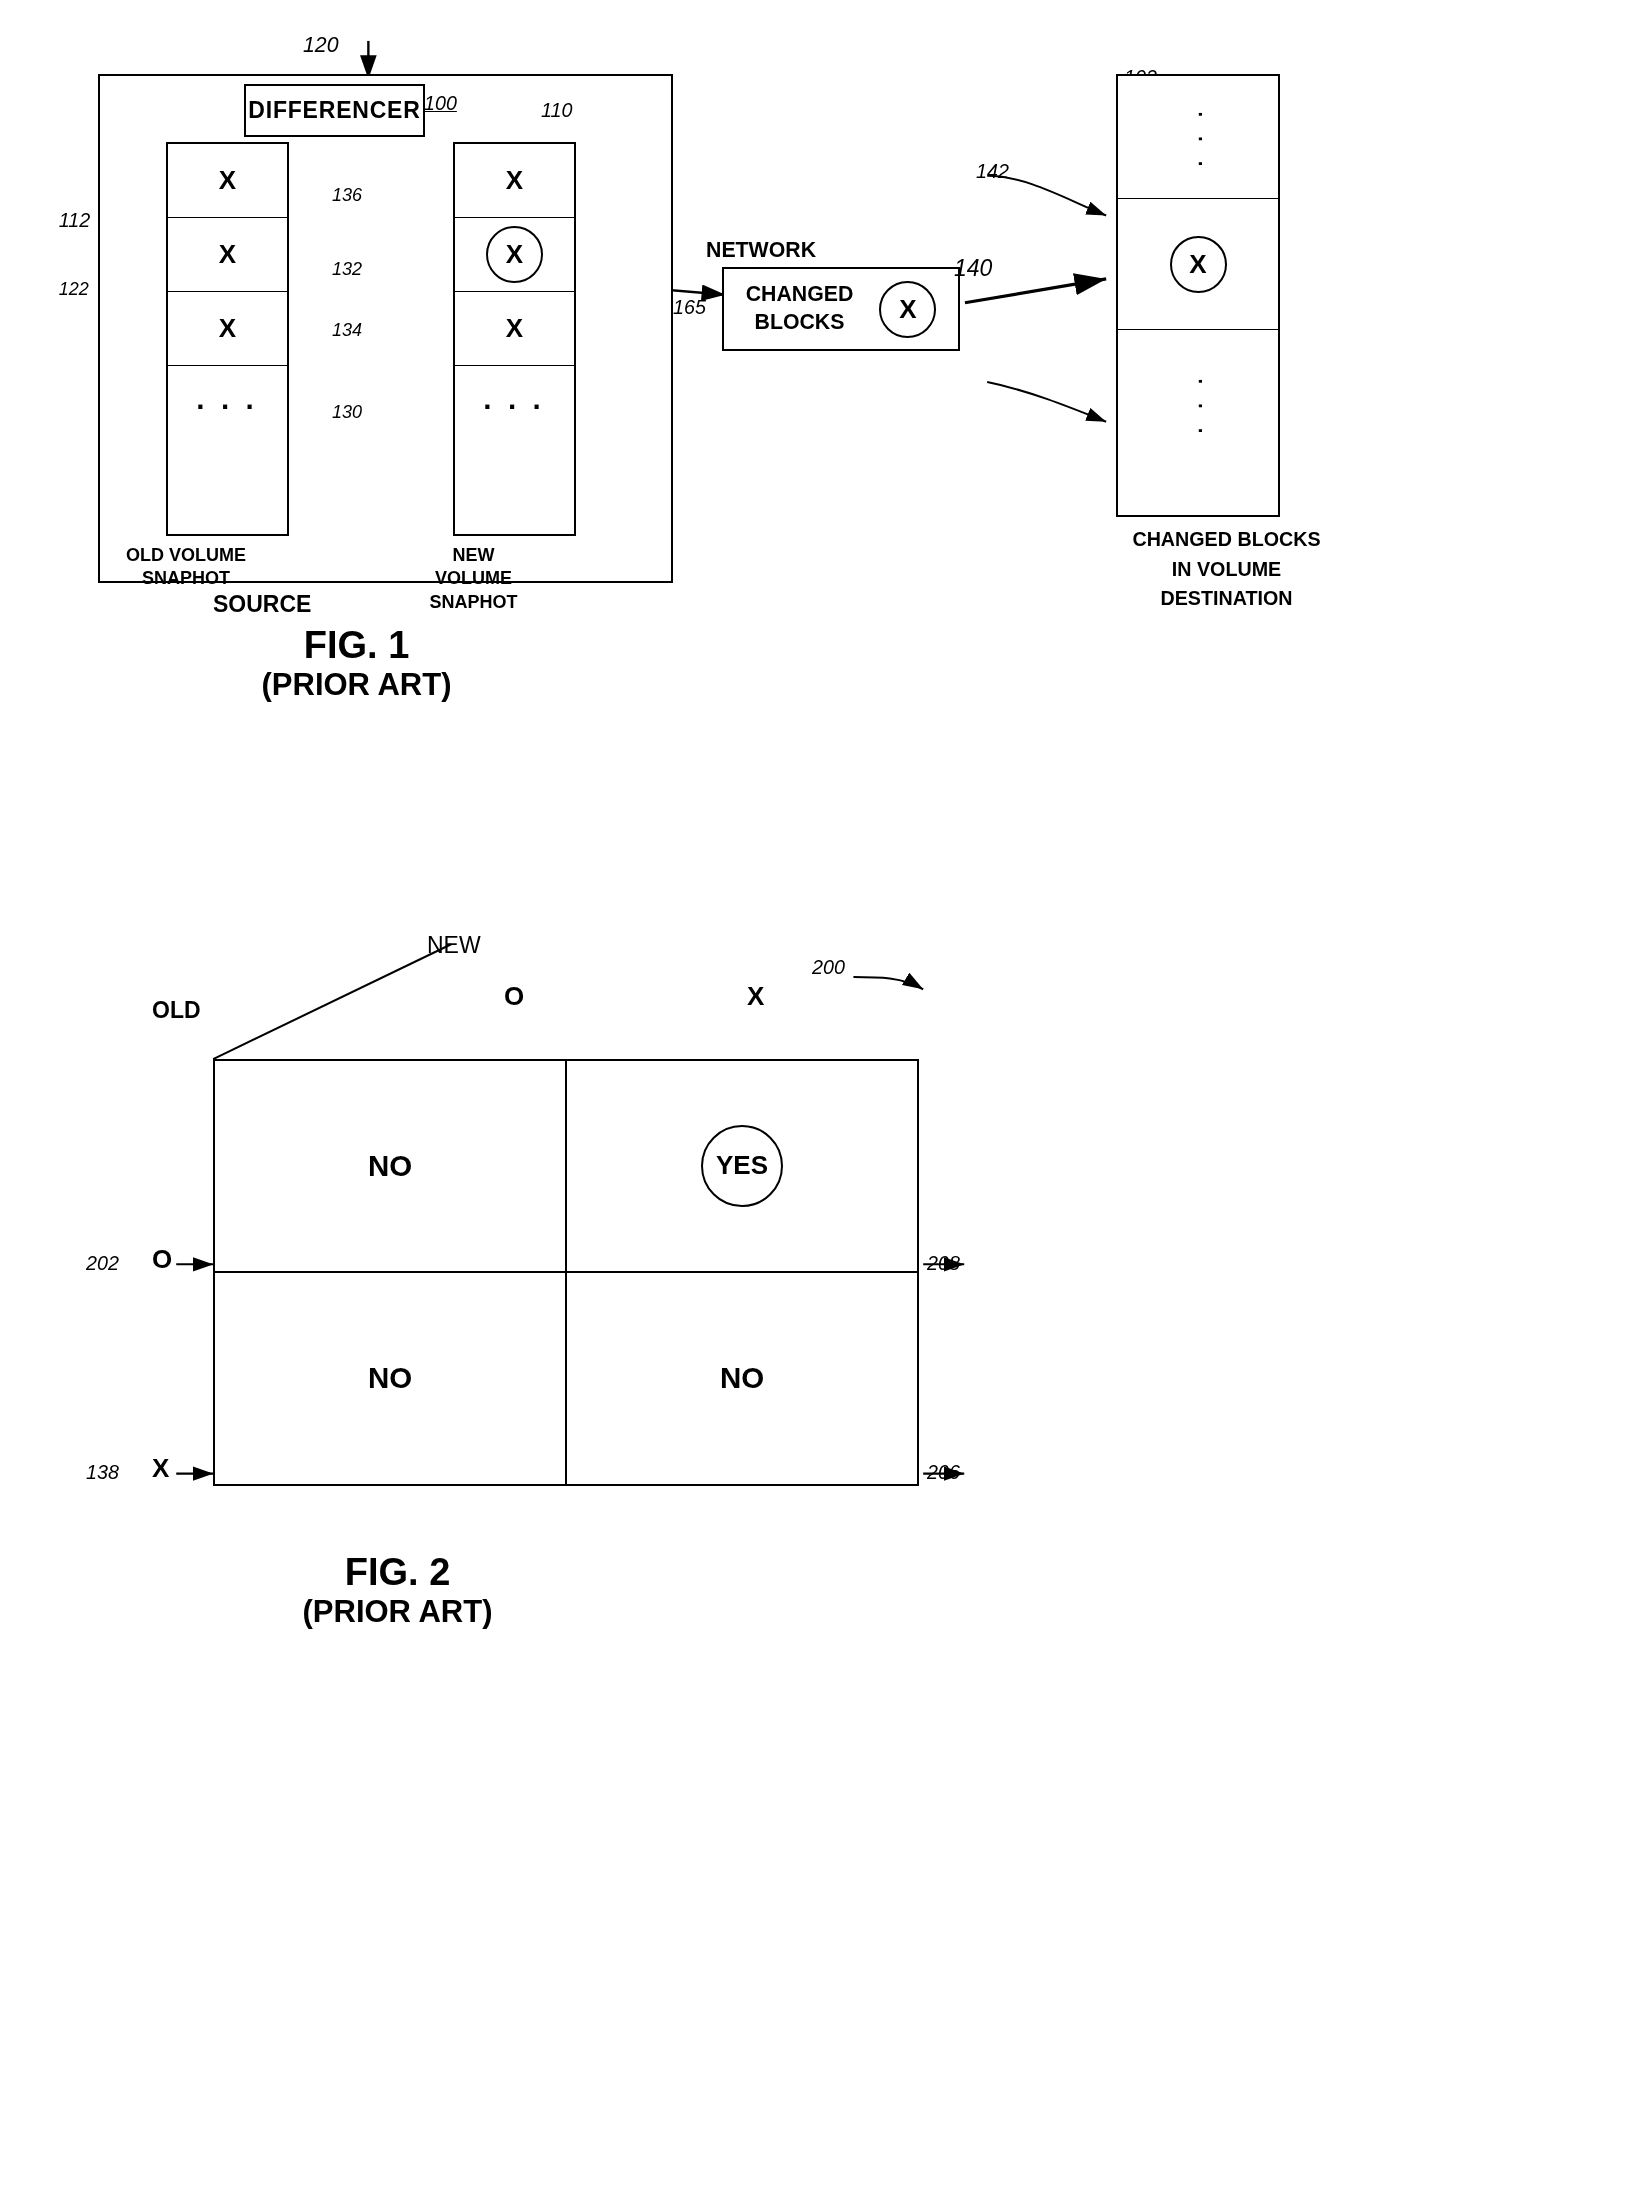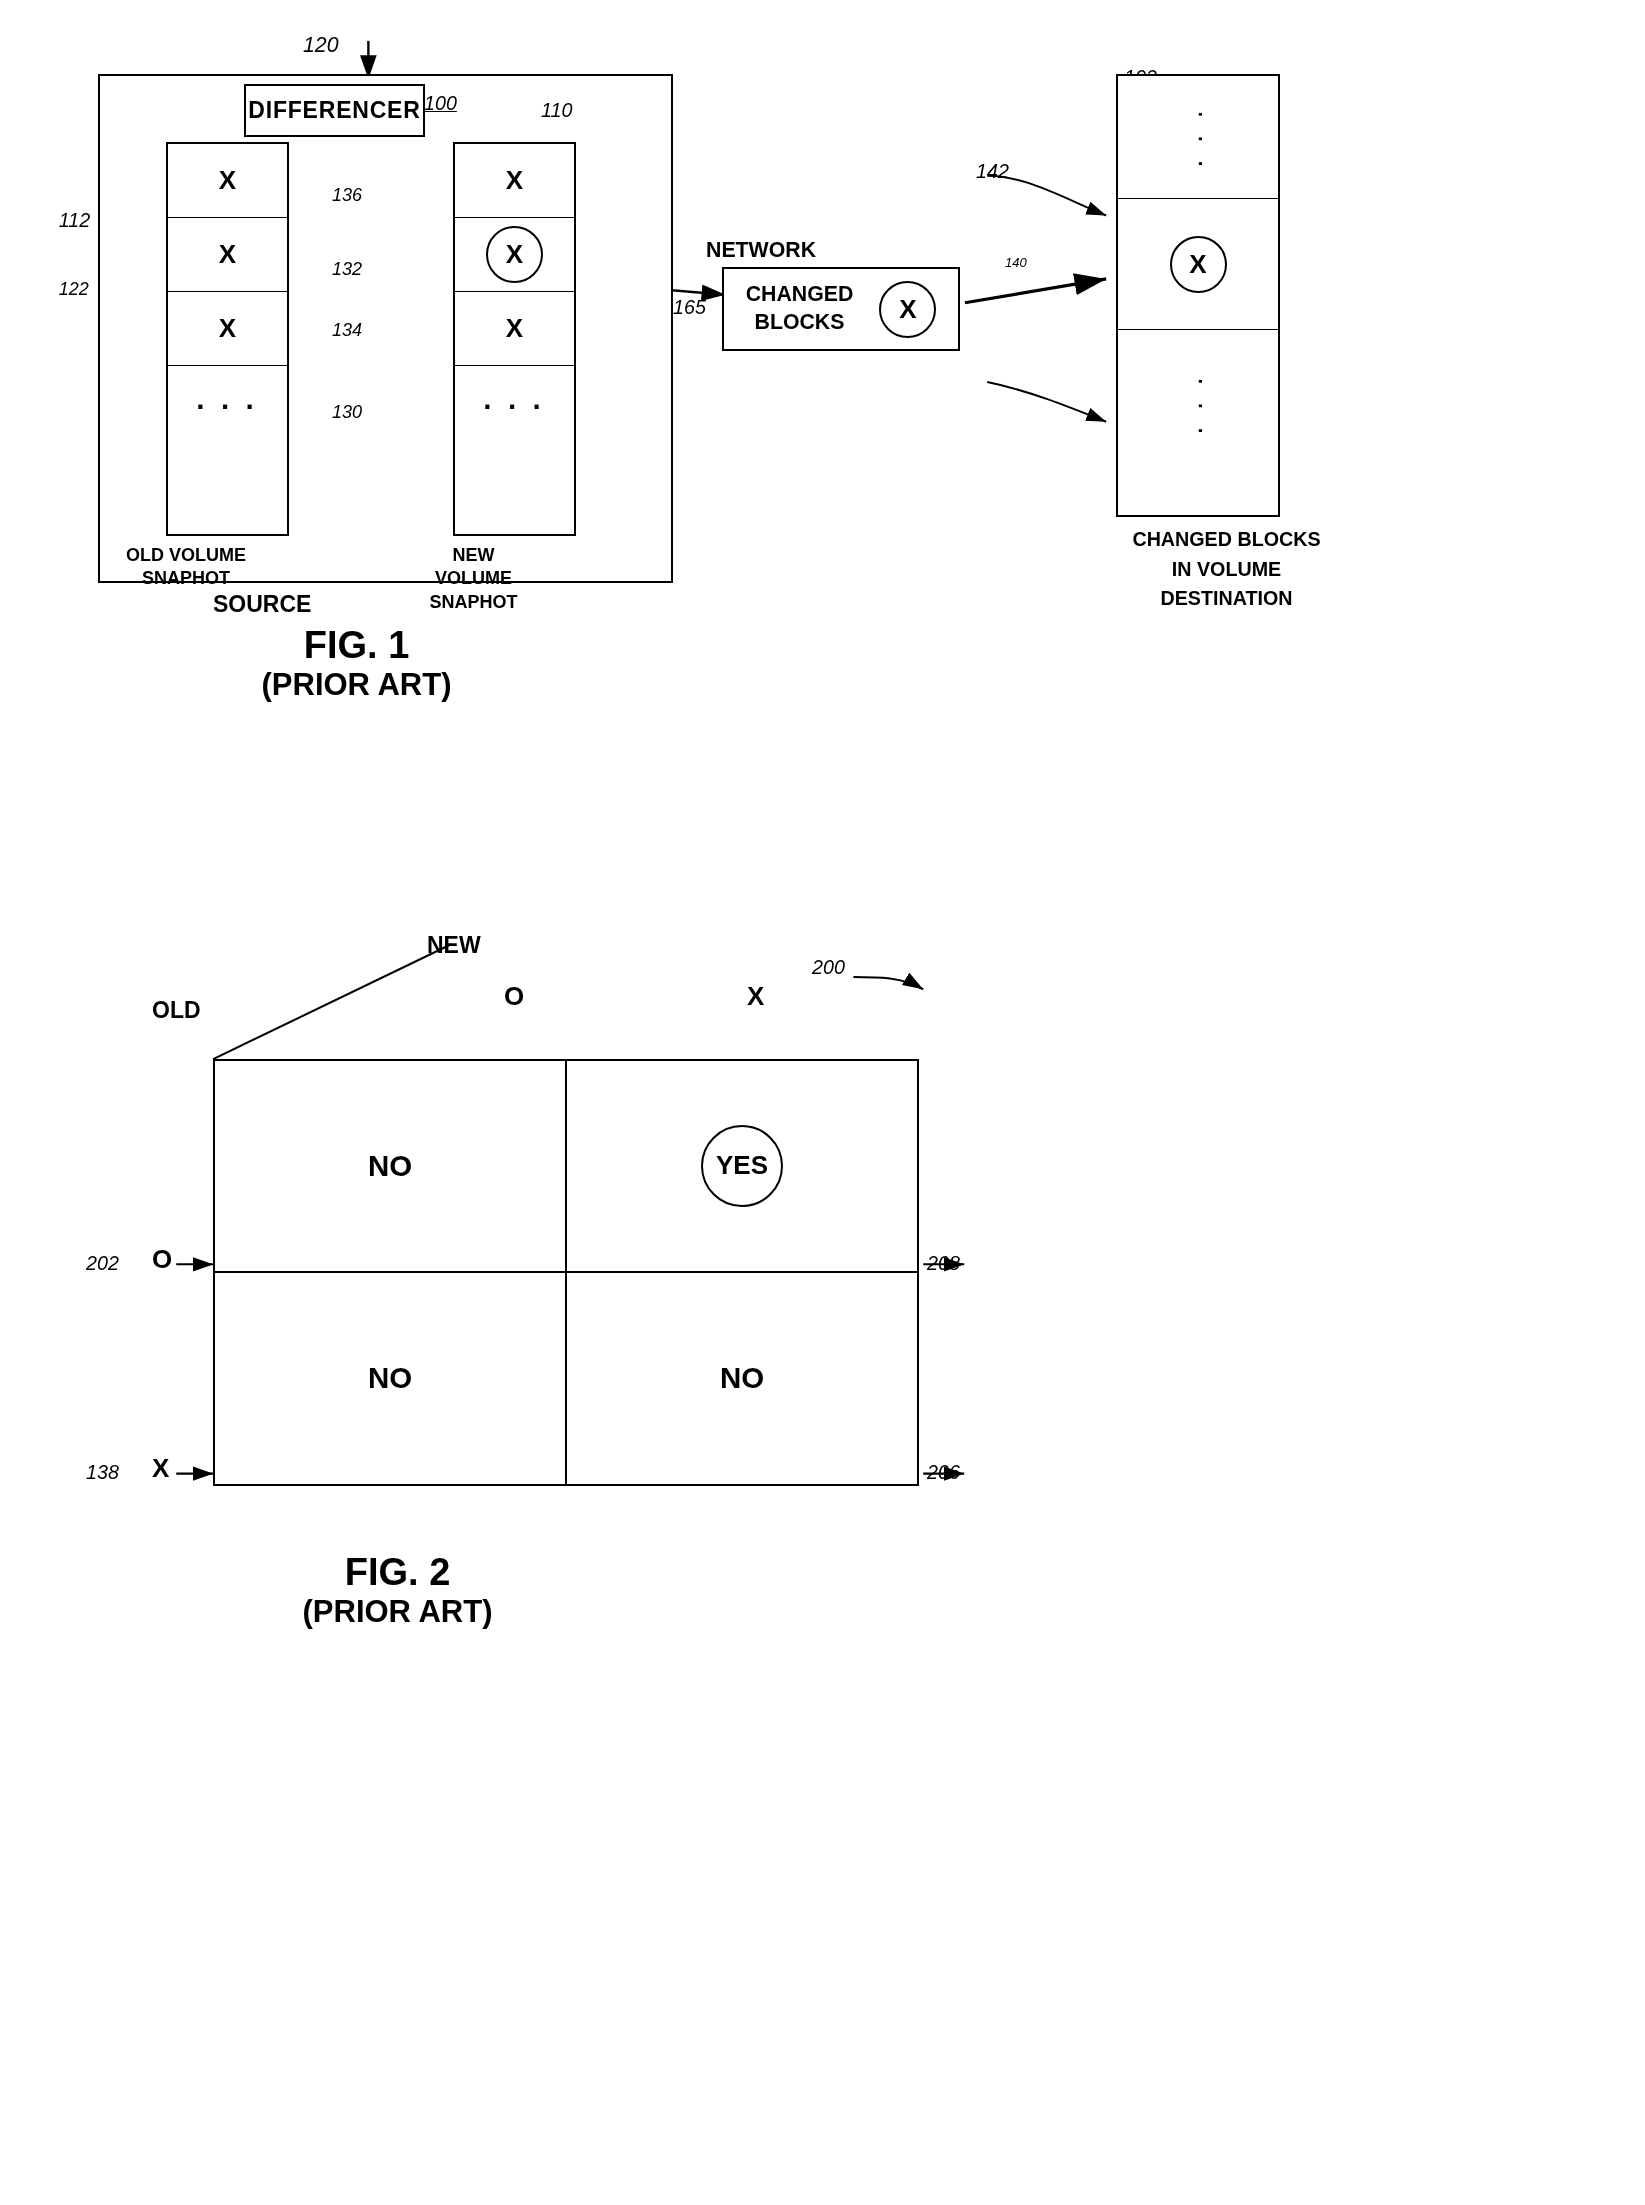--- a/index.html
+++ b/index.html
@@ -306,21 +306,21 @@
 
     <div style="position:absolute; left:673px; top:234px; width:238px; height:84px; border:2.5px solid #000; background:#fff; display:flex; align-items:center; justify-content:center; gap:26px;">
       <span style="font-size:21.3px; font-weight:bold; line-height:1.3; text-align:center;">CHANGED<br>BLOCKS</span>
       <div class="circle-x">
         <span>X</span>
       </div>
     </div>
 
     <div style="position:absolute; left:624px; top:263px; font-style:italic; font-size:19.7px;">165</div>
 
-    <div style="position:absolute; left:956px; top:222px; font-style:italic; font-size:13px;">140</div>
+    <div style="position:absolute; left:905px; top:222px; font-style:italic; font-size:23px;">140</div>
     <div style="position:absolute; left:927px; top:127px; font-style:italic; font-size:19.7px;">142</div>
 
     <div style="position:absolute; left:1075px; top:33px; font-style:italic; font-size:19.7px; text-decoration:underline;">102</div>
 
     <div class="dest-box">
 
       <div class="dest-cell dest-cell-dots">
         <span style="font-size:29.5px; letter-spacing:3.3px; writing-mode:vertical-lr; transform:rotate(180deg);">· · ·</span>
       </div>
 
@@ -356,21 +356,21 @@
 
       <path d="M 155,745 C 180,745 195,745 200,745" stroke="#000" stroke-width="2.5" fill="none" marker-end="url(#arrowhead)"></path>
 
       <path d="M 1065,490 C 1090,490 1100,490 1115,490" stroke="#000" stroke-width="2.5" fill="none" marker-end="url(#arrowhead)"></path>
 
       <path d="M 1065,745 C 1090,745 1100,745 1115,745" stroke="#000" stroke-width="2.5" fill="none" marker-end="url(#arrowhead)"></path>
 
       <path d="M 980,140 C 1010,140 1040,140 1065,155" stroke="#000" stroke-width="2.5" fill="none" marker-end="url(#arrowhead)"></path>
     </svg>
 
-    <div style="position:absolute; left:378px; top:70px; font-size:23px; font-weight:bold;">NEW</div>
+    <div style="position:absolute; left:378px; top:70px; font-size:23px; font-weight:normal;">NEW</div>
 
     <div style="position:absolute; left:103px; top:135px; font-size:23px; font-weight:bold;">OLD</div>
 
     <div style="position:absolute; left:455px; top:119px; font-size:26px; font-weight:bold;">O</div>
 
     <div style="position:absolute; left:698px; top:119px; font-size:26px; font-weight:bold;">X</div>
 
     <div style="position:absolute; left:763px; top:94px; font-style:italic; font-size:19.7px;">200</div>
 
     <div class="grid-table">

